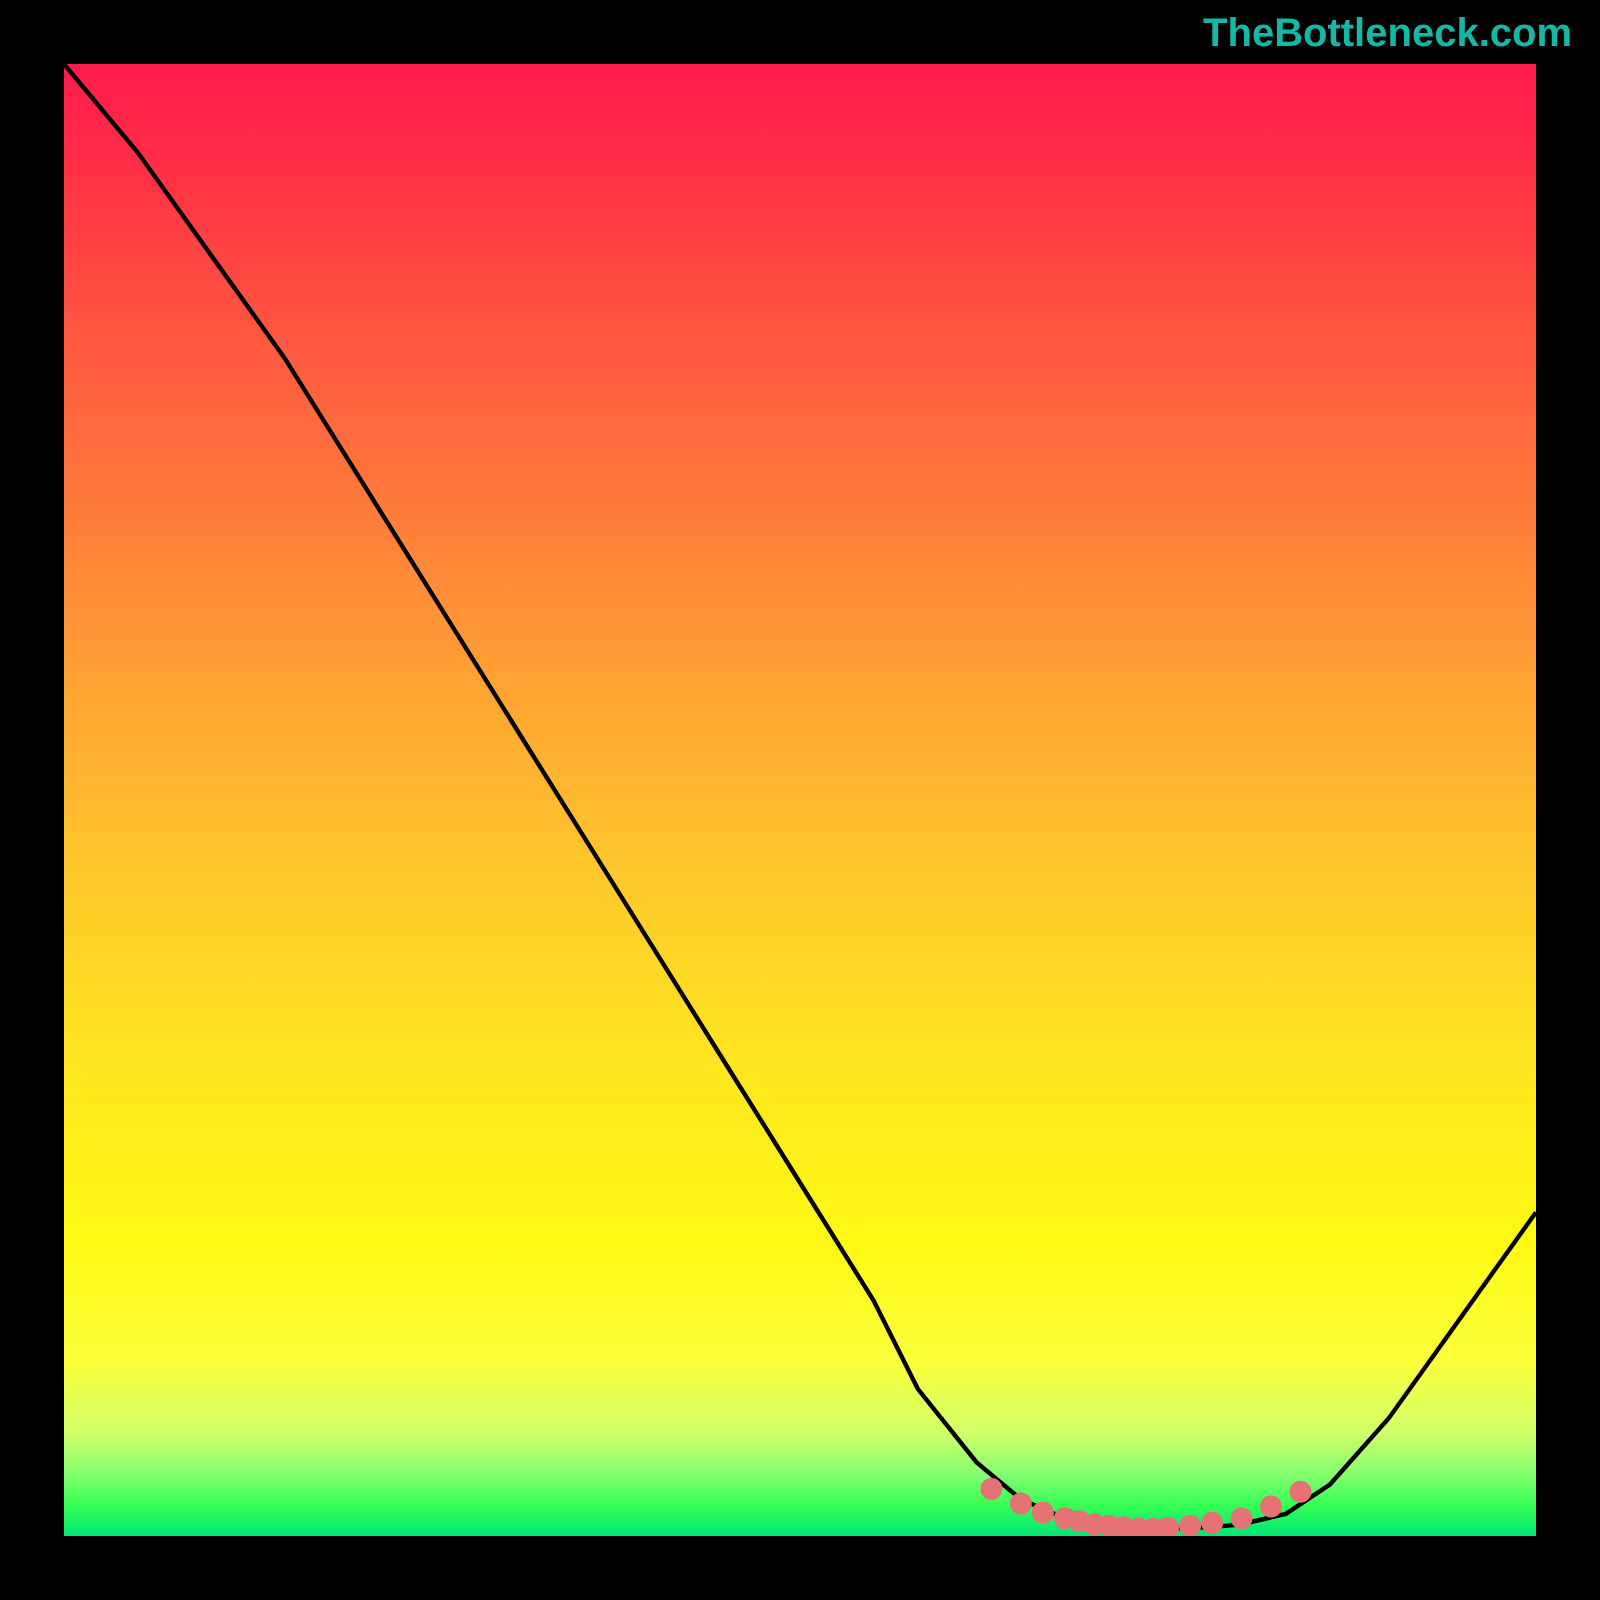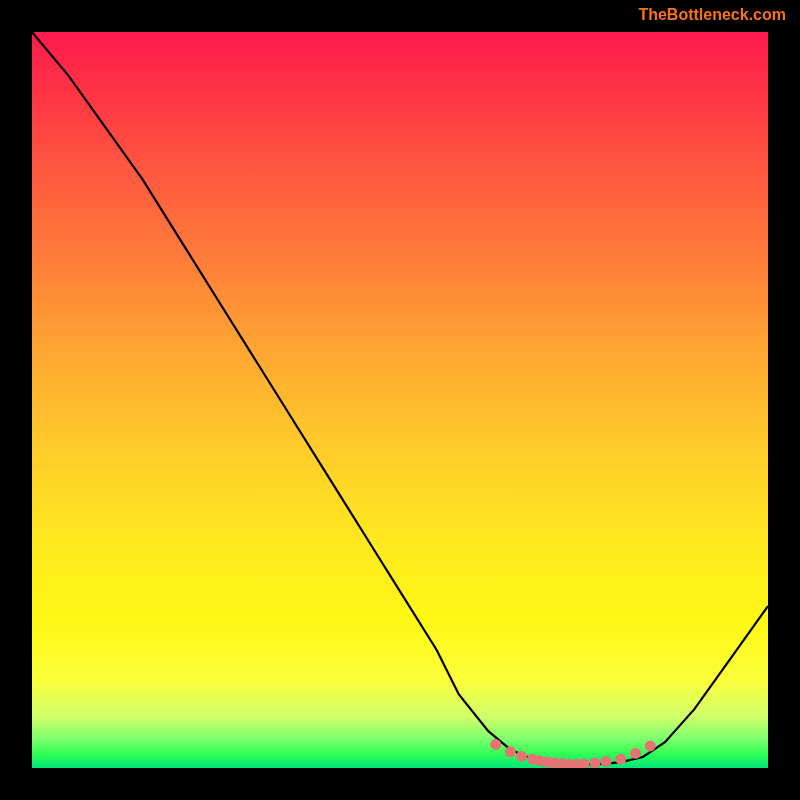--- a/index.html
+++ b/index.html
@@ -8,22 +8,22 @@
     width: 800px;
     height: 800px;
     background: #000;
     position: relative;
     font-family: Arial, sans-serif;
   }
   .attribution {
     position: absolute;
     top: 6px;
     right: 14px;
-    color: #f97316;
-    font-size: 16px;
+    color: #14b8a6;
+    font-size: 20px;
     font-weight: bold;
     z-index: 10;
   }
   .plot-area {
     position: absolute;
     left: 32px;
     top: 32px;
     width: 736px;
     height: 736px;
     overflow: hidden;

